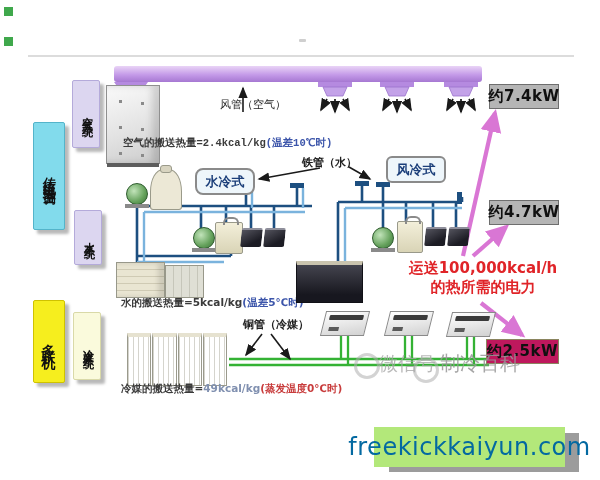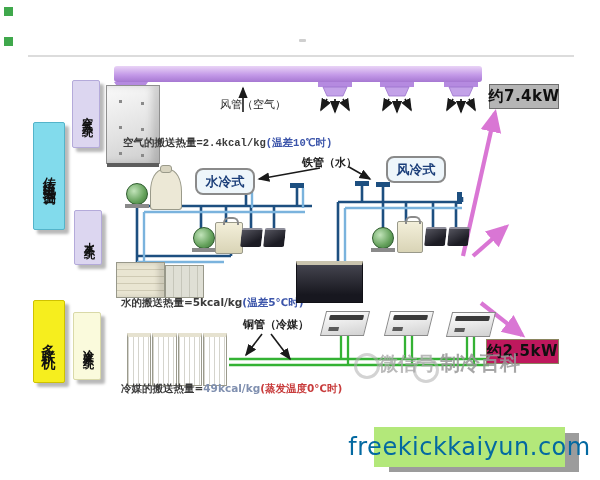--- a/index.html
+++ b/index.html
@@ -32,21 +32,21 @@
   .ahu{left:106px;top:85px;width:52px;height:77px;border:1px solid #8f8f8f;
     background:linear-gradient(160deg,#fafafa 0%,#e3e3e3 55%,#cccccc 100%);
     box-shadow:inset -7px 0 7px rgba(0,0,0,.14);}
   .ahu .base{position:absolute;left:0;bottom:-4px;width:100%;height:4px;background:#5d5d5d;}
   .ahu .dots{position:absolute;left:12px;top:14px;width:3px;height:3px;background:#8a8a8a;
     box-shadow:22px 2px 0 #8a8a8a,0 26px 0 #8a8a8a,22px 28px 0 #8a8a8a,0 52px 0 #8a8a8a,22px 54px 0 #8a8a8a;}
   
   .rlabel{display:flex;align-items:center;justify-content:center;width:56px;height:23px;
     border:2px solid #8a8a8a;border-radius:8px;background:#eef6fb;color:#1c3f7a;
     font-size:13px;font-weight:bold;}
-  .r-water{left:183px;top:168px;margin-left:12px;} .r-airc{left:386px;top:156px;}
+  .r-water{left:183px;top:168px;margin-left:12px;} .r-airc{left:386px;top:156px;border-radius:6px;}
   
   .slabel{font-size:11px;color:#1f1f1f;font-weight:bold;white-space:nowrap;}
   .duct-label{left:220px;top:97px;font-weight:normal;}
   .iron-label{left:302px;top:155px;}
   .copper-label{left:243px;top:317px;}
   
   .eq{font-size:10.5px;font-weight:600;white-space:nowrap;color:#3a3a3a;}
   .eq .note{color:#3c55aa;}
   .eq-air{left:123px;top:136px;font-family:Liberation Mono, monospace;} .eq-water{left:121px;top:296px;} .eq-ref{left:121px;top:382px;}
   .eq-ref .val{color:#8090b0;} .eq-ref .note{color:#c83c3c;}
@@ -89,21 +89,21 @@
     background:#b5b5b5;border:1px solid #6e6e6e;color:#101010;font-size:15px;font-weight:bold;
     letter-spacing:.5px;white-space:nowrap;text-align:center;}
   .kw.k1{left:489px;top:84px;} .kw.k2{left:489px;top:200px;}
   .kw.k3{left:486px;top:339px;width:71px;background:#be185d;border-color:#8a855f;}
   
   .rednote{left:408px;top:259px;width:150px;text-align:center;color:#e02428;
     font-size:15px;font-weight:bold;line-height:19px;white-space:nowrap;}
   
   .wm-circle{width:20px;height:20px;border:3px solid rgba(175,175,175,.55);border-radius:50%;}
   .wmc1{left:354px;top:353px;} .wmc2{left:413px;top:357px;}
-  .wm-t{font-weight:bold;white-space:nowrap;}
+  .wm-t{font-weight:normal;white-space:nowrap;}
   .wm-t1{left:379px;top:351px;font-size:19px;color:rgba(165,165,165,.78);}
   .wm-t2{left:440px;top:350px;font-size:20px;color:rgba(150,150,150,.85);}
   
   .banner-shadow{left:389px;top:433px;width:190px;height:39px;background:#9c9c9c;}
   .banner{left:374px;top:427px;width:191px;height:40px;background:#b3e87a;
     display:flex;align-items:center;justify-content:center;}
   .banner span{color:#0369a1;font-size:24px;letter-spacing:.5px;}
   svg.lines{left:0;top:0;pointer-events:none;}
 </style>
 </head>
@@ -302,22 +302,29 @@
       <div class="vent2"></div>
     </div>
   <div class="abs slabel copper-label">铜管（冷媒）</div>
   <div class="abs eq eq-ref">
     <span>冷媒的搬送热量=</span><span class="val">49kcal/kg</span><span class="note">(蒸发温度0℃时)</span>
   </div>
 
   <div class="abs kw k1">
     <span>约7.4kW</span>
   </div>
+  <div class="abs kw k2">
+    <span>约4.7kW</span>
+  </div>
   <div class="abs kw k3">
     <span>约2.5kW</span>
+  </div>
+  <div class="abs rednote">
+    <div>运送100,000kcal/h</div>
+    <div>的热所需的电力</div>
   </div>
 
   <div class="abs wm-circle wmc1"></div>
   <div class="abs wm-circle wmc2"></div>
   <div class="abs wm-t wm-t1">微信号</div>
   <div class="abs wm-t wm-t2">制冷百科</div>
 
   <div class="abs banner-shadow"></div>
   <div class="abs banner">
     <span>freekickkaiyun.com</span>

